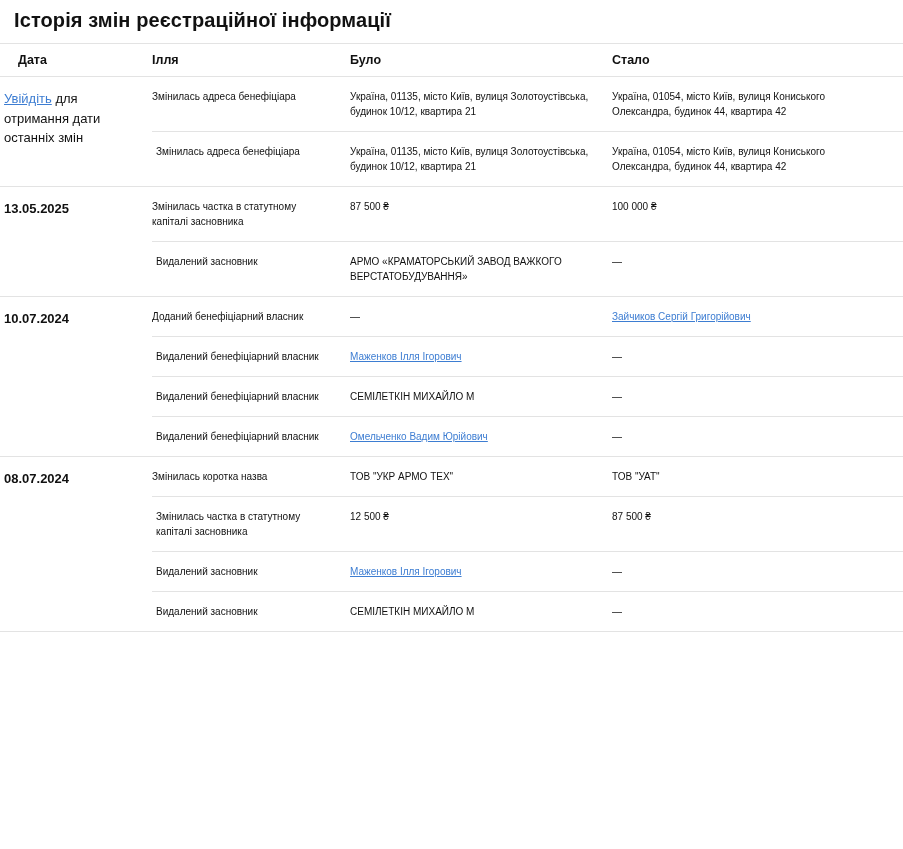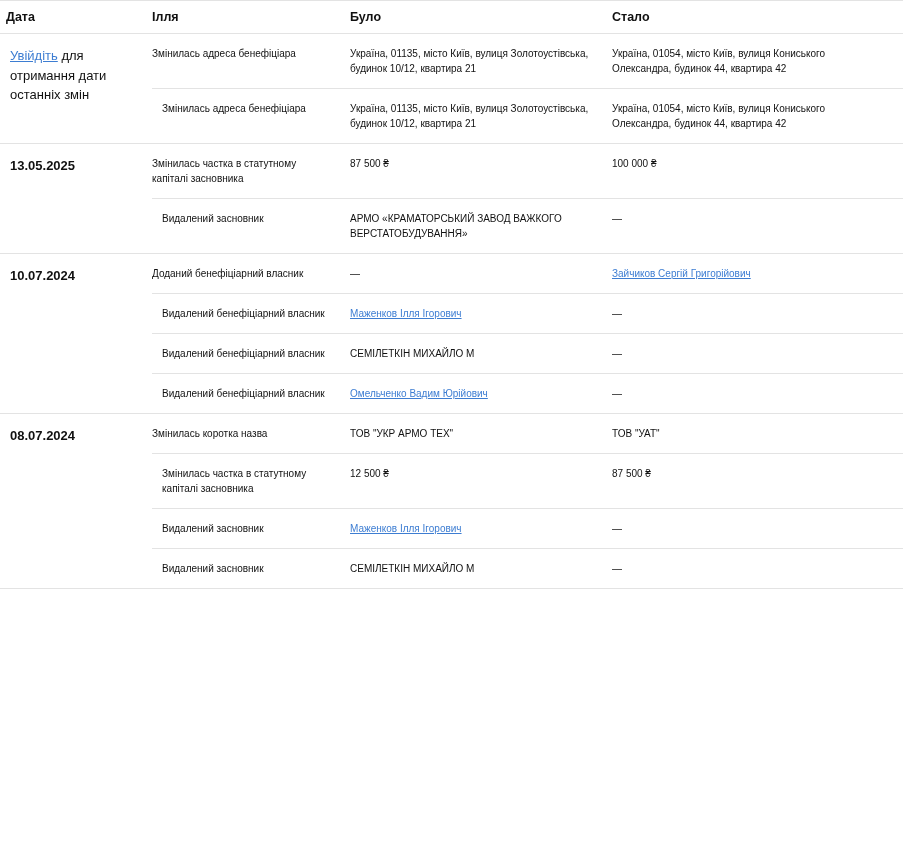--- a/index.html
+++ b/index.html
@@ -26,43 +26,44 @@
     border-top: 1px solid var(--border-color);
   }
   th {
     text-align: left;
     font-size: 12.5px;
     font-weight: 700;
     padding: 9px 20px 9px 0;
     border-bottom: 1px solid var(--border-color);
     color: #111;
   }
-  th:first-child { padding-left: 6px; }
+  th:first-child { padding-left: 18px; }
   td {
     vertical-align: top;
     font-size: 10px;
     line-height: 1.5;
     padding: 12px 20px 12px 0;
     border-bottom: 1px solid var(--border-color);
     word-wrap: break-word;
   }
-  td:first-child { padding-left: 10px; }
+  td:first-child { padding-left: 4px; }
   td.date-cell { font-size: 13px; }
   td.date-cell .date { font-weight: 700; }
   td.money { text-align: left; }
   a.link {
     color: var(--link-color);
     text-decoration: underline;
     cursor: pointer;
   }
 </style>
 </head>
 <body>
 
 <div class="page">
+  <h1 class="page-title">Історія змін реєстраційної інформації</h1>
   <table class="history-table">
     <colgroup>
       <col style="width:152px">
       <col style="width:198px">
       <col style="width:262px">
       <col style="width:291px">
     </colgroup>
     <thead>
       <tr>
         <th>Дата</th>

